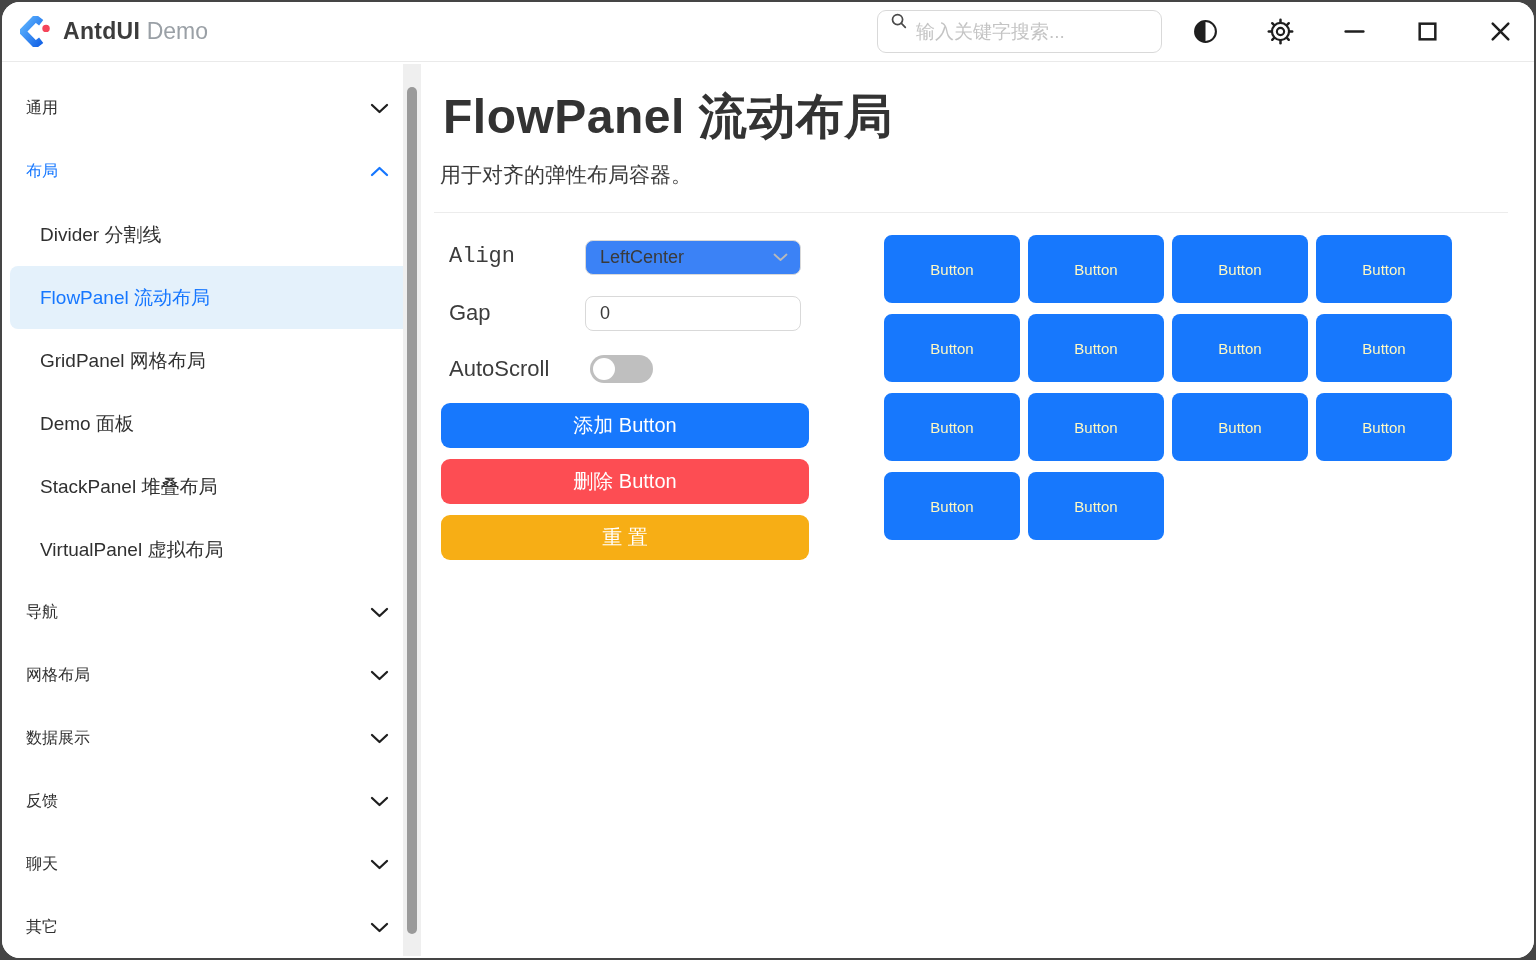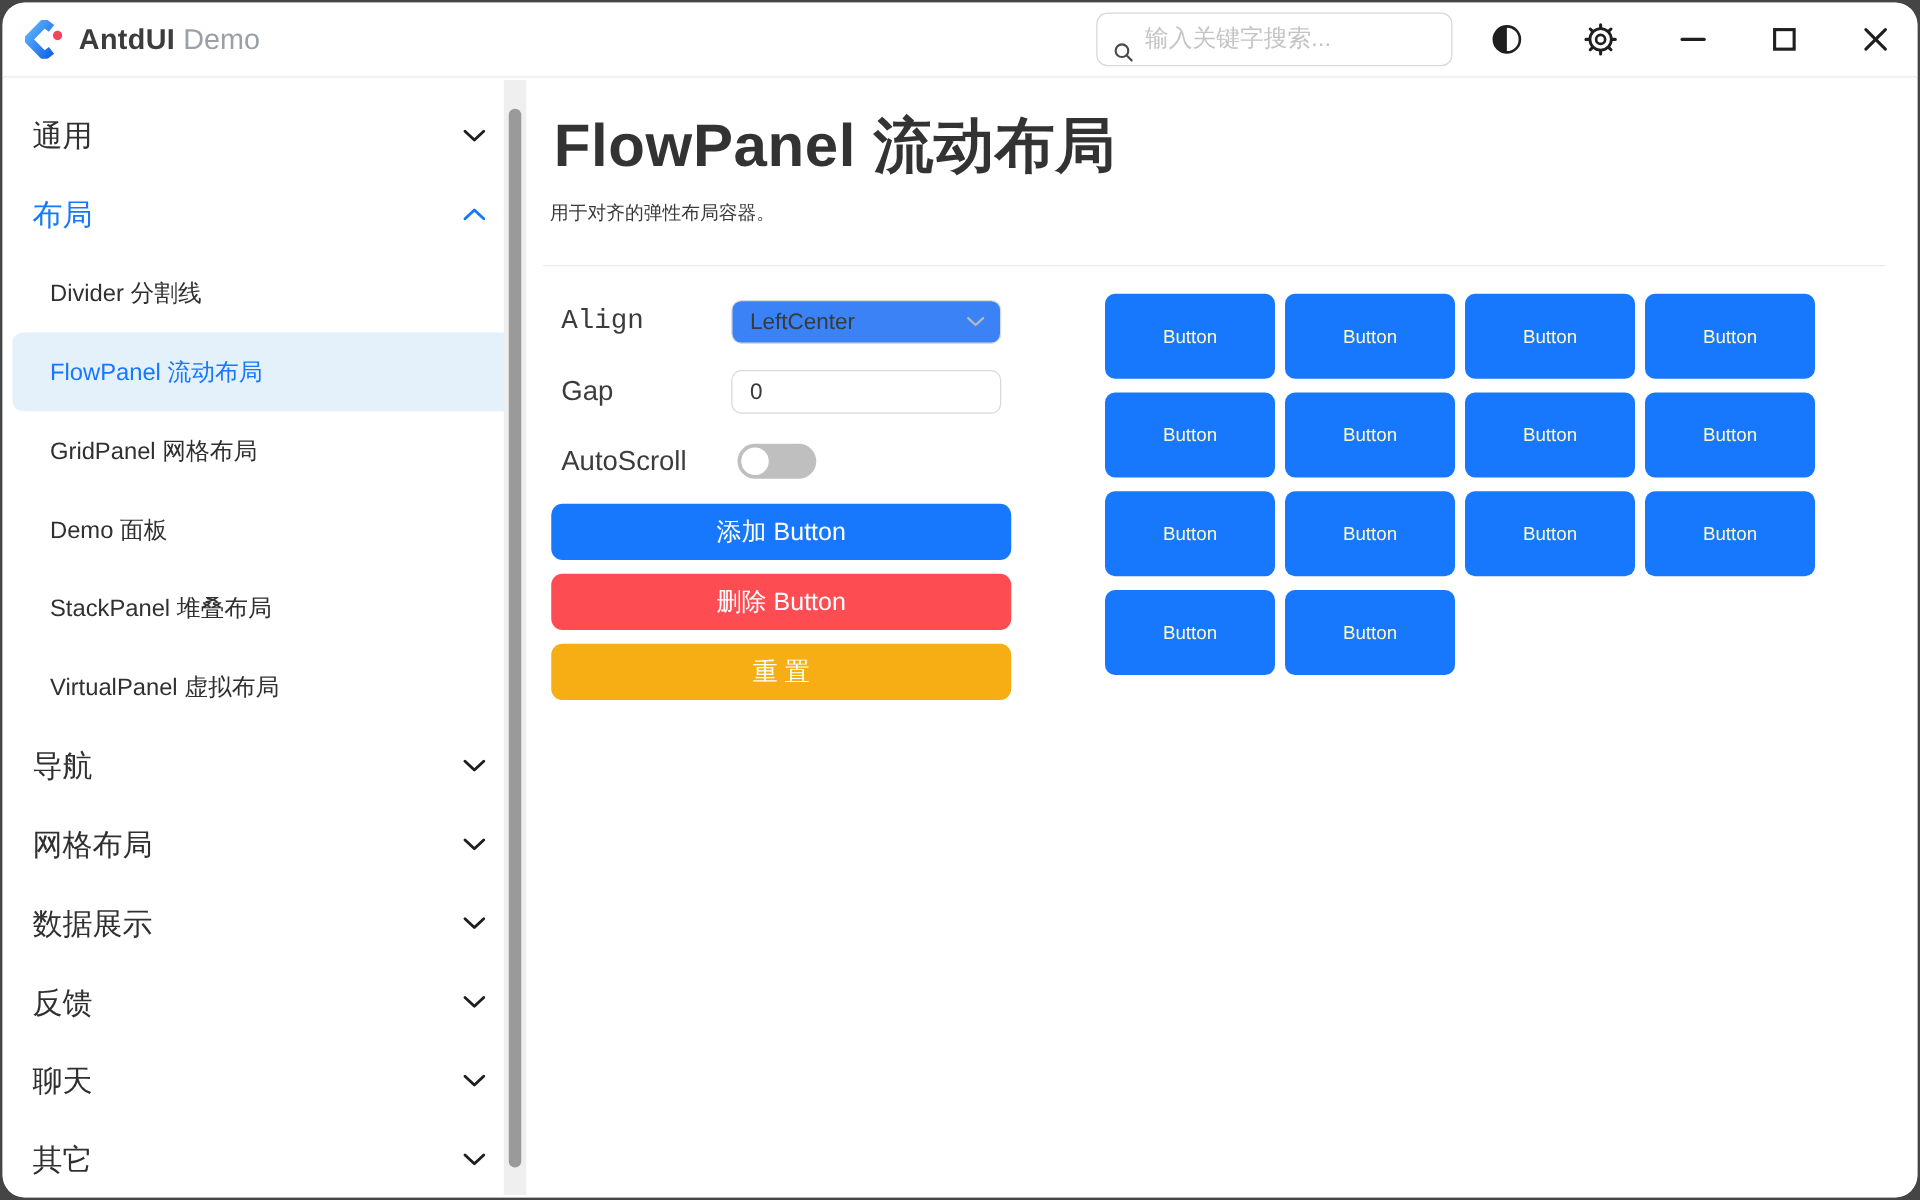--- a/index.html
+++ b/index.html
@@ -22,21 +22,21 @@
     background:#fff;
     border-bottom:1px solid #eaeaea;
   }
   .brand-wrap { position:absolute; left:18px; top:14px; display:flex; align-items:center; gap:12px; }
   .brand-logo { width:31px; height:31px; display:block; }
   .brand-title { font-size:23px; font-weight:bold; color:#3c3c3c; letter-spacing:.3px; }
   .brand-suffix { font-size:23px; color:#9aa0a6; margin-left:2px; }
   .searchbox {
     position:absolute; left:875px; top:8px; width:285px; height:43px;
     border:1px solid #d9d9d9; border-radius:9px; background:#fff;
-    display:flex; align-items:flex-end; padding-left:12px;
+    display:flex; align-items:flex-start; padding-left:12px;
   }
   .searchbox input {
     border:none; outline:none; flex:1; height:100%;
     font-size:19px; color:#333; background:transparent; margin-left:8px;
     font-family:inherit;
   }
   .searchbox input::placeholder { color:#c4c4c4; }
   .tb-icon {
     position:absolute; top:16px; width:27px; height:27px;
     display:flex; align-items:center; justify-content:center; cursor:pointer;
@@ -50,21 +50,21 @@
   .sidebar {
     position:absolute; left:0; top:61px; bottom:0; width:421px;
     padding-top:14px; background:#fff;
   }
   .side-item {
     position:relative; height:63px; margin:0 6px 0 8px;
     display:flex; align-items:center;
     border-radius:8px; cursor:pointer;
     color:#303030;
   }
-  .side-item.group { padding-left:16px; font-size:24px; }
+  .side-item.group { padding-left:16px; font-size:16px; }
   .side-item.child { padding-left:30px; font-size:19px; }
   .side-item.active { color:var(--active-text,#1677FF); }
   .side-item.selected { background:var(--selected-bg,#E4F1FB); color:var(--active-text,#1677FF); }
   .side-item .chev { position:absolute; right:28px; width:19px; height:11px; color:#1f1f1f; }
   .side-item.active .chev { color:var(--active-text,#1677FF); }
   .chev.up { transform:rotate(180deg); }
   
   .scroll-track {
     position:absolute; left:401px; top:62px; width:18px; bottom:2px;
     background:#efefef;
@@ -74,21 +74,21 @@
     background:#9a9a9a; border-radius:5px;
   }
   
   .main { position:absolute; left:421px; top:61px; right:0; bottom:0; background:#fff; }
   .page-title {
     position:absolute; left:20px; top:22px;
     font-size:48px; font-weight:600; color:#333; letter-spacing:.5px;
   }
   .page-subtitle {
     position:absolute; left:17px; top:98px;
-    font-size:15px; color:#3a3a3a;
+    font-size:21px; color:#3a3a3a;
   }
   .rule {
     position:absolute; left:11px; top:149px; width:1074px; height:1px;
     background:#ececec;
   }
   .ctl-label { position:absolute; font-size:22px; color:#3c3c3c; }
   .lbl-align { left:26px; top:181px;font-family:Liberation Mono, monospace; }
   .lbl-gap   { left:26px; top:237px; }
   .lbl-autoscroll { left:26px; top:293px; }
   .select-box {

